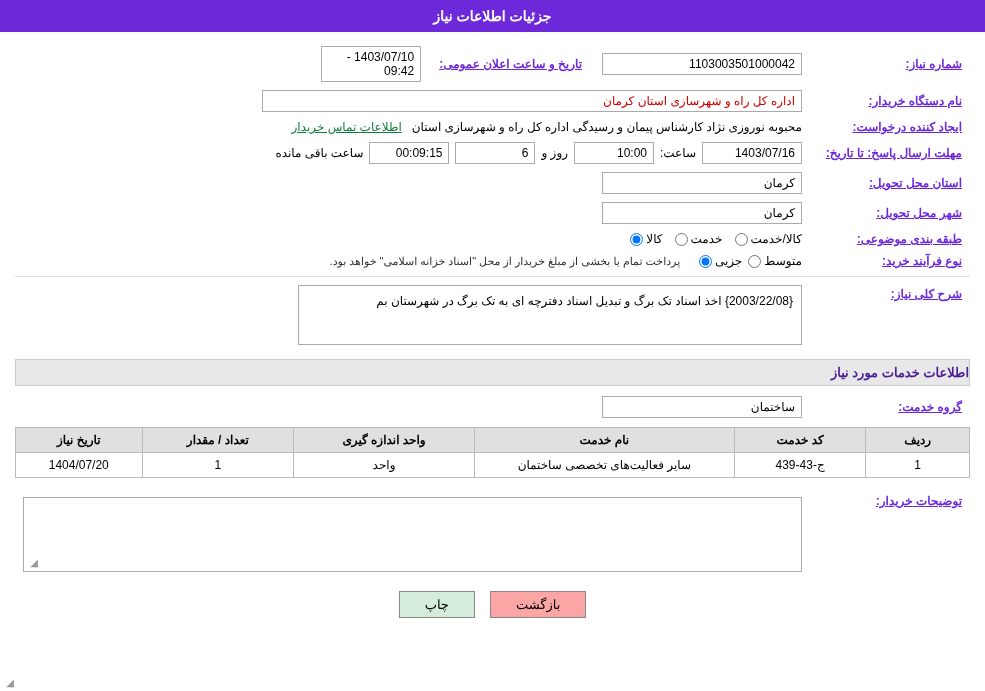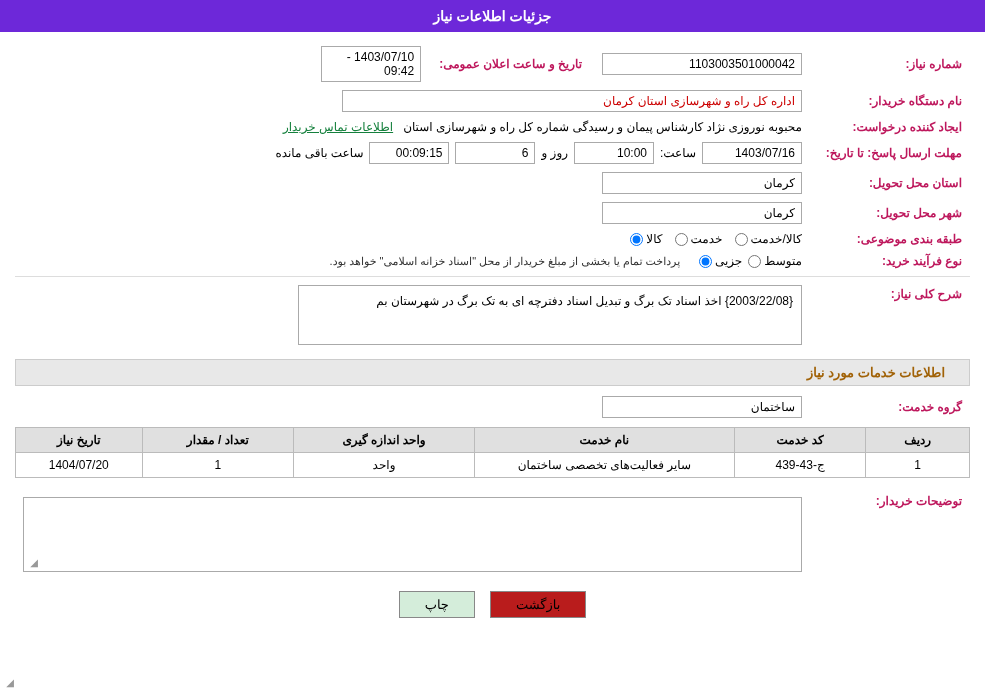--- a/index.html
+++ b/index.html
@@ -22,40 +22,41 @@
       padding: 8px 15px;
       font-size: 14px;
       font-weight: bold;
     }
     .main-content {
       padding: 10px 15px;
     }
     .section-title {
       background: #e8e8e8;
       border: 1px solid #ccc;
-      padding: 5px 24px;
+      padding: 5px 0;
       font-weight: bold;
       margin: 8px 0 6px 0;
       font-size: 13px;
-      color: #a16207;
+      color: #4c1d95;
     }
     .info-table {
       width: 100%;
       border-collapse: collapse;
     }
     .info-table td {
       padding: 4px 8px;
       vertical-align: middle;
     }
     .label-cell {
-      color: #be185d;
+      color: #6d28d9;
       font-weight: bold;
       white-space: nowrap;
       text-align: right;
       width: 160px;
+      text-decoration: underline;
     }
     .value-cell {
       text-align: right;
     }
     .input-box {
       border: 1px solid #aaa;
       padding: 3px 6px;
       background: #fff;
       min-width: 80px;
       display: inline-block;
@@ -155,21 +156,21 @@
       font-size: 13px;
       cursor: pointer;
       border: 1px solid #aaa;
       font-family: Tahoma, Arial, sans-serif;
     }
     .btn-print {
       background: #d4edda;
       border-color: #888;
     }
     .btn-back {
-      background: #b91c1c;
+      background: #fca5a5;
       border-color: #888;
     }
     .inline-row {
       display: flex;
       align-items: center;
       gap: 6px;
     }
     .separator {
       height: 1px;
       background: #ddd;
@@ -196,28 +197,28 @@
         <td class="label-cell" style="text-align:left; padding-left:10px;">تاریخ و ساعت اعلان عمومی:</td>
         <td class="value-cell">
           <span class="input-box input-small">1403/07/10 - 09:42</span>
         </td>
         <td style="width:20px;"></td>
       </tr>
 
       <tr>
         <td class="label-cell">نام دستگاه خریدار:</td>
         <td colspan="4" class="value-cell">
-          <span class="input-box" style="width:460px; color:#cc0000;margin-left:14px;">اداره کل راه و شهرسازی استان کرمان</span>
+          <span class="input-box" style="width:540px; color:#cc0000;margin-left:14px;">اداره کل راه و شهرسازی استان کرمان</span>
         </td>
       </tr>
 
       <tr>
         <td class="label-cell">ایجاد کننده درخواست:</td>
         <td colspan="4" class="value-cell">
-          <span>محبوبه نوروزی نژاد کارشناس پیمان و رسیدگی شماره کل راه و شهرسازی استان</span>
+          <span>محبوبه نوروزی نژاد کارشناس پیمان و رسیدگی اداره کل راه و شهرسازی استان</span>
           &nbsp;
           <span class="link-blue">اطلاعات تماس خریدار</span>
         </td>
       </tr>
 
       <tr>
         <td class="label-cell">مهلت ارسال پاسخ: تا تاریخ:</td>
         <td colspan="4">
           <div class="inline-row">
             <span class="input-box input-small">1403/07/16</span>

